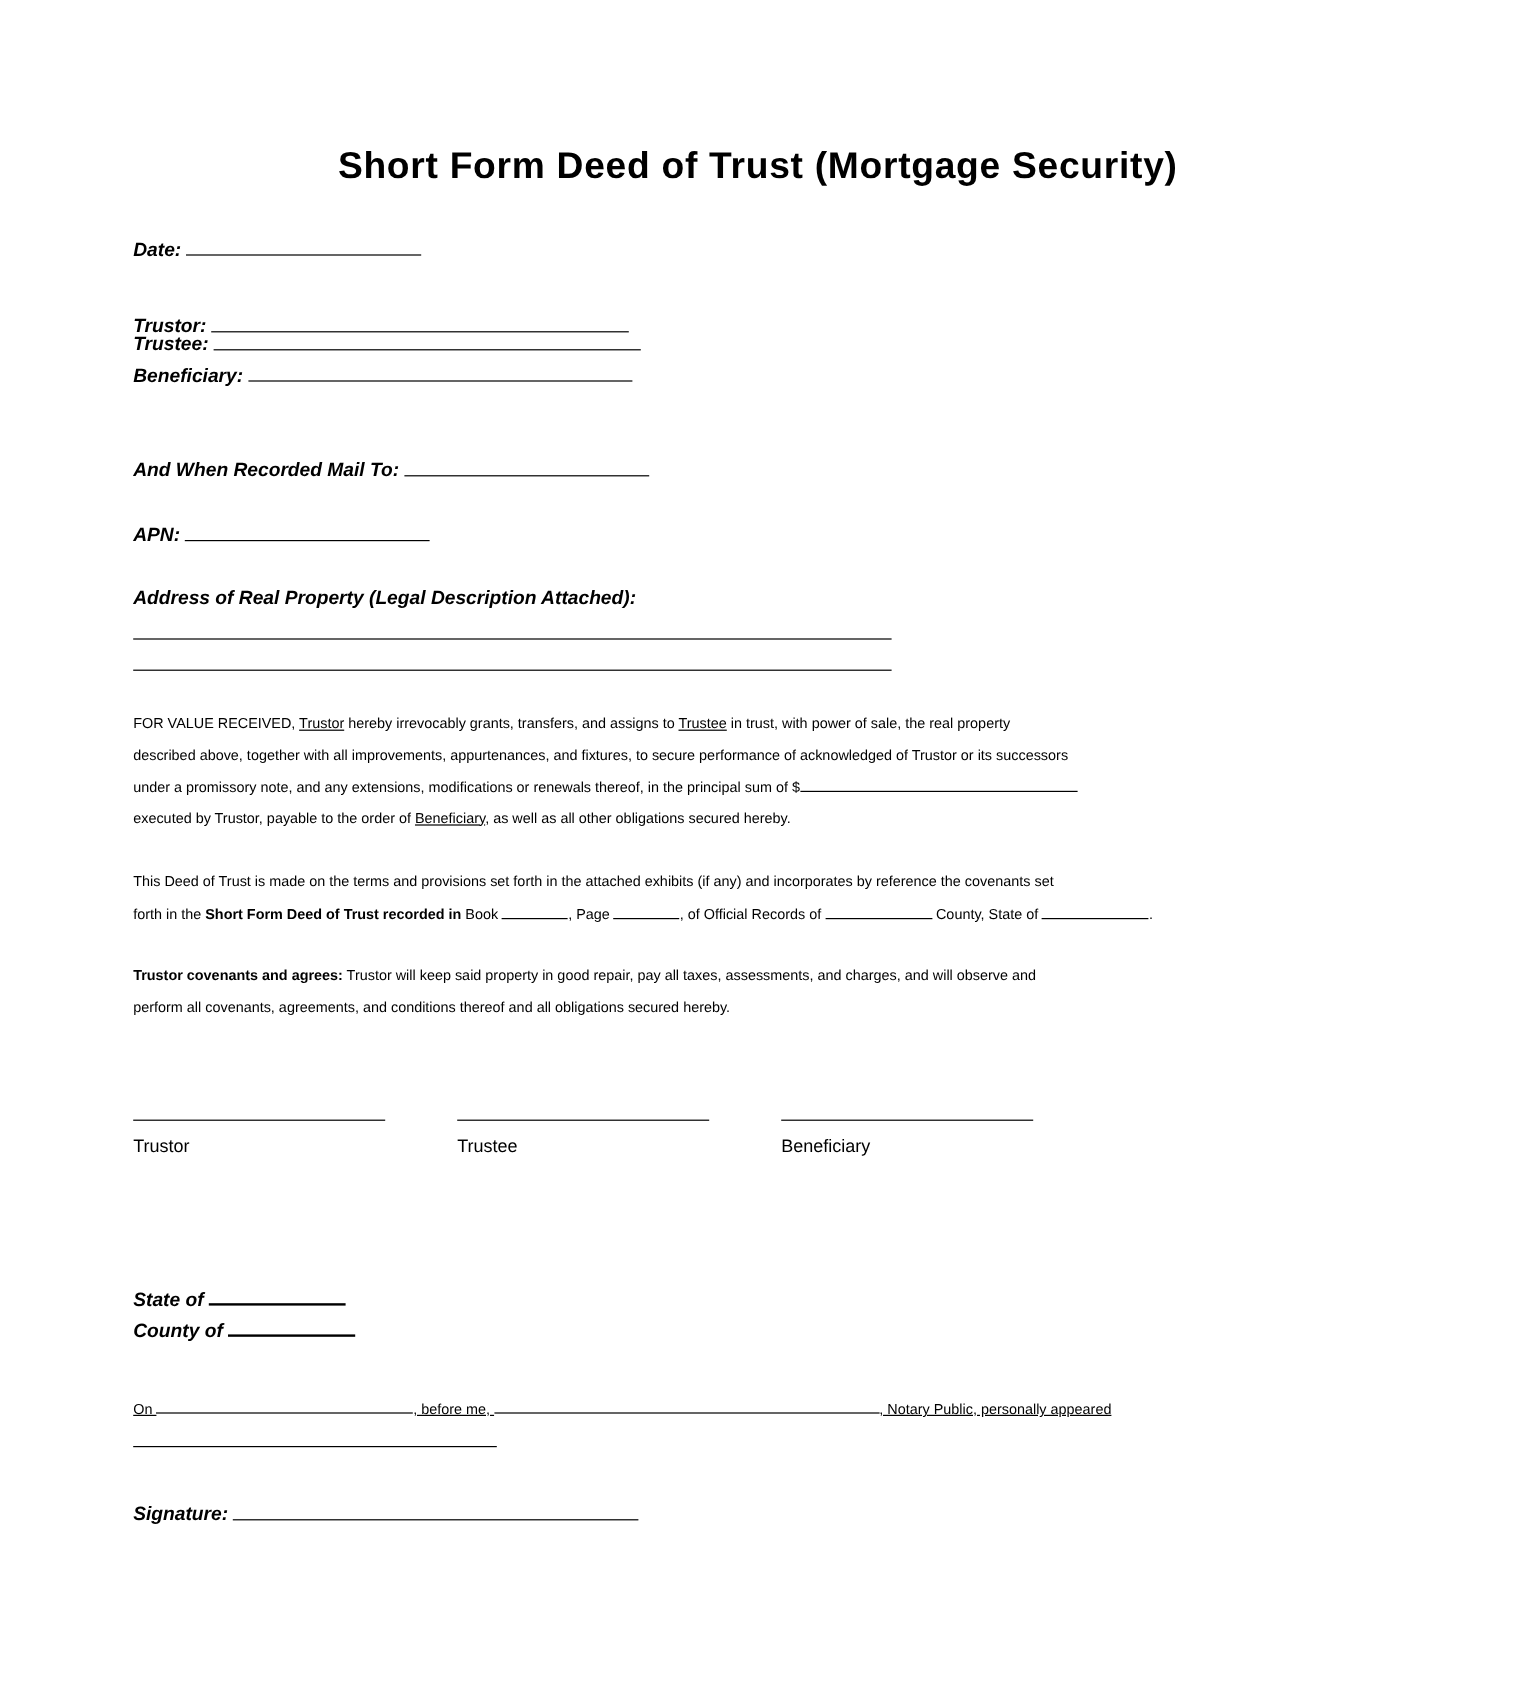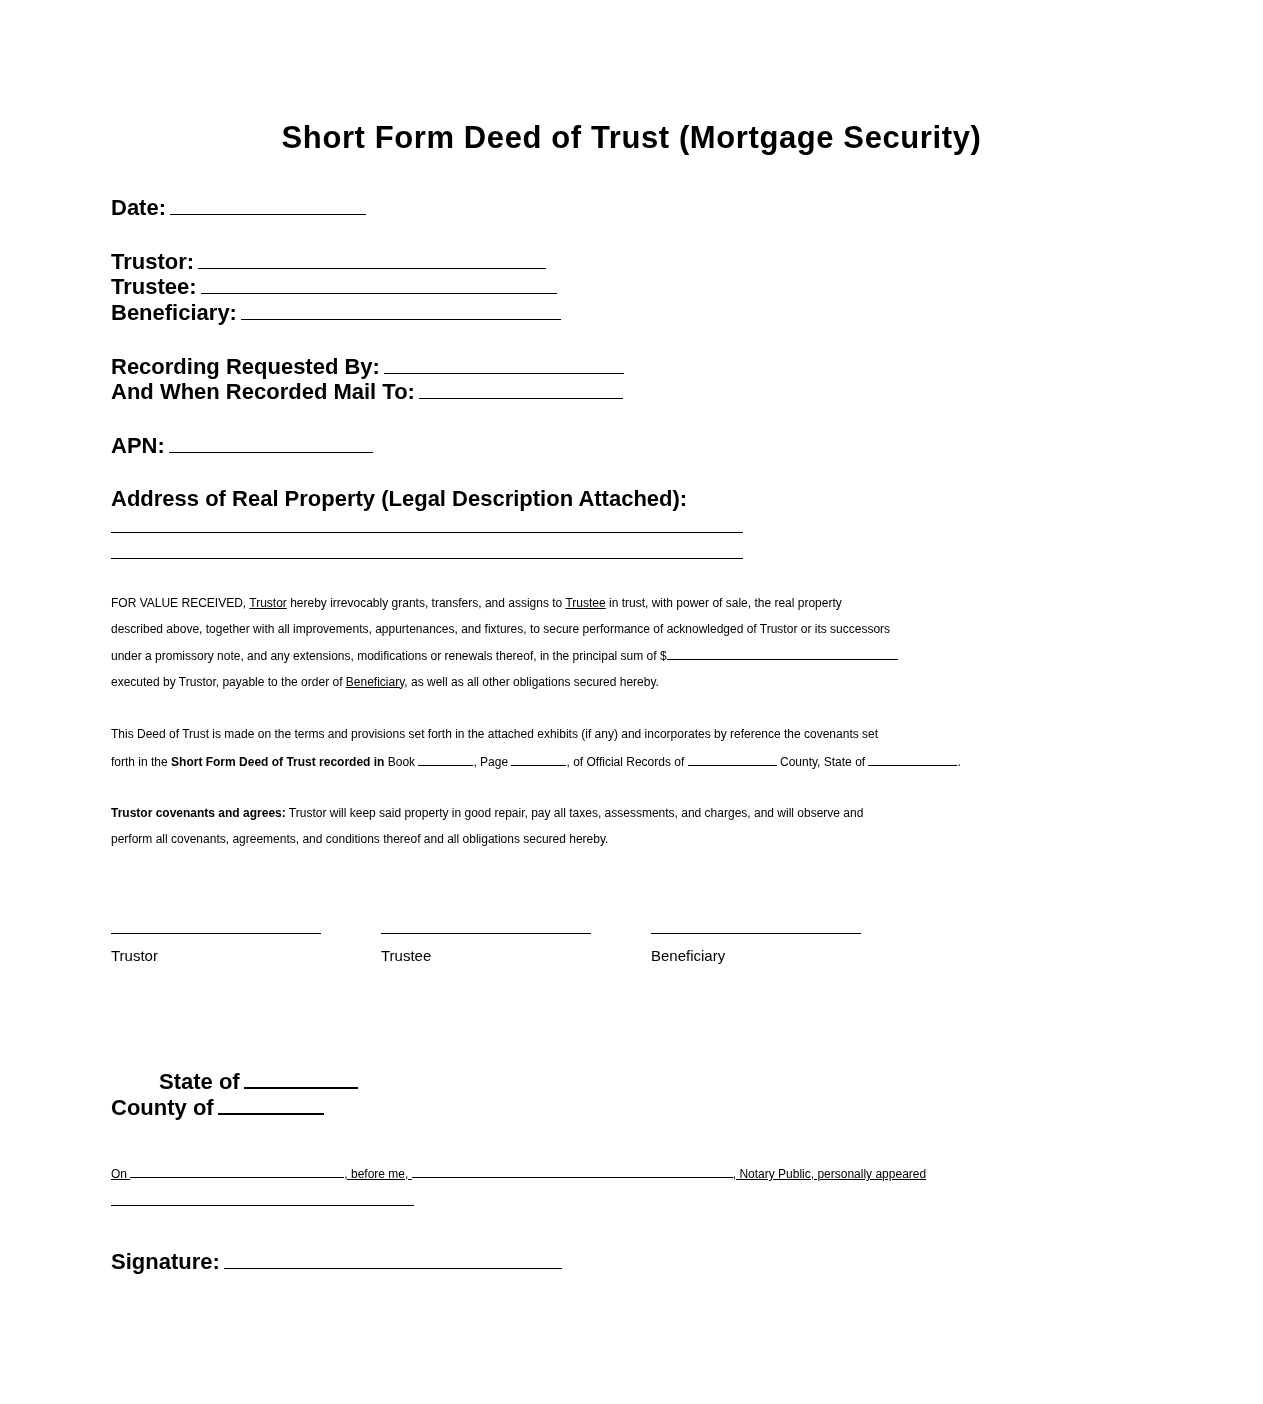--- a/index.html
+++ b/index.html
@@ -28,23 +28,24 @@
       top: 118px;
       text-align: center;
       font-size: 31px;
       font-weight: bold;
       letter-spacing: 0.6px;
       line-height: 40px;
     }
     .abs {
       position: absolute;
       left: 111px;
-      font-size: 22px;
+      font-size: 16px;
       line-height: 25.5px;
       white-space: nowrap;
+      font-style: italic;
     }
     .label-bold { font-weight: bold; }
     .blank {
       display: inline-block;
       border-bottom: 1px solid #000;
       height: 17px;
       vertical-align: baseline;
       margin-left: 4px;
     }
     .blank.inl { margin-left: 0; }
@@ -83,33 +84,30 @@
 <body>
 
 <div class="page">
 
   <div class="title">Short Form Deed of Trust (Mortgage Security)</div>
 
   <div class="abs" style="top:195px;">
     <span class="label-bold">Date:</span><span class="blank" style="width:196px;"></span>
   </div>
 
-  <div class="abs" style="top:249px;">
+  <div class="abs" style="top:259px;">
     <span class="label-bold">Trustor:</span><span class="blank" style="width:348px;"></span>
   </div>
   <div class="abs" style="top:274px;">
     <span class="label-bold">Trustee:</span><span class="blank" style="width:356px;"></span>
   </div>
   <div class="abs" style="top:300px;">
     <span class="label-bold">Beneficiary:</span><span class="blank" style="width:320px;"></span>
   </div>
 
-  <div class="abs" style="top:354px;">
-    <span class="label-bold">Recording Requested By:</span><span class="blank" style="width:240px;"></span>
-  </div>
   <div class="abs" style="top:379px;">
     <span class="label-bold">And When Recorded Mail To:</span><span class="blank" style="width:204px;"></span>
   </div>
 
   <div class="abs" style="top:433px;">
     <span class="label-bold">APN:</span><span class="blank" style="width:204px;"></span>
   </div>
 
   <div class="abs label-bold" style="top:486px;">Address of Real Property (Legal Description Attached):</div>
   <div class="fullline" style="top:532px;"></div>
@@ -132,21 +130,21 @@
     <span class="line">perform all covenants, agreements, and conditions thereof and all obligations secured hereby.</span>
   </div>
 
   <div class="sigline" style="left:111px;"></div>
   <div class="sigline" style="left:381px;"></div>
   <div class="sigline" style="left:651px;"></div>
   <div class="siglabel" style="left:111px;">Trustor</div>
   <div class="siglabel" style="left:381px;">Trustee</div>
   <div class="siglabel" style="left:651px;">Beneficiary</div>
 
-  <div class="abs" style="top:1069px;margin-left:48px;">
+  <div class="abs" style="top:1069px;">
     <span class="label-bold">State of</span><span class="blank" style="width:114px; border-bottom-width:2px;"></span>
   </div>
   <div class="abs" style="top:1095px;">
     <span class="label-bold">County of</span><span class="blank" style="width:106px; border-bottom-width:2px;"></span>
   </div>
 
   <div class="para" style="top:1160px;text-decoration:underline;">
     <span class="line"><span>On </span><span class="blank inl" style="width:214px;"></span><span>, before me, </span><span class="blank inl" style="width:321px;"></span><span>, Notary Public, personally appeared</span></span>
     <span class="line"><span class="blank inl" style="width:303px;"></span></span>
   </div>

